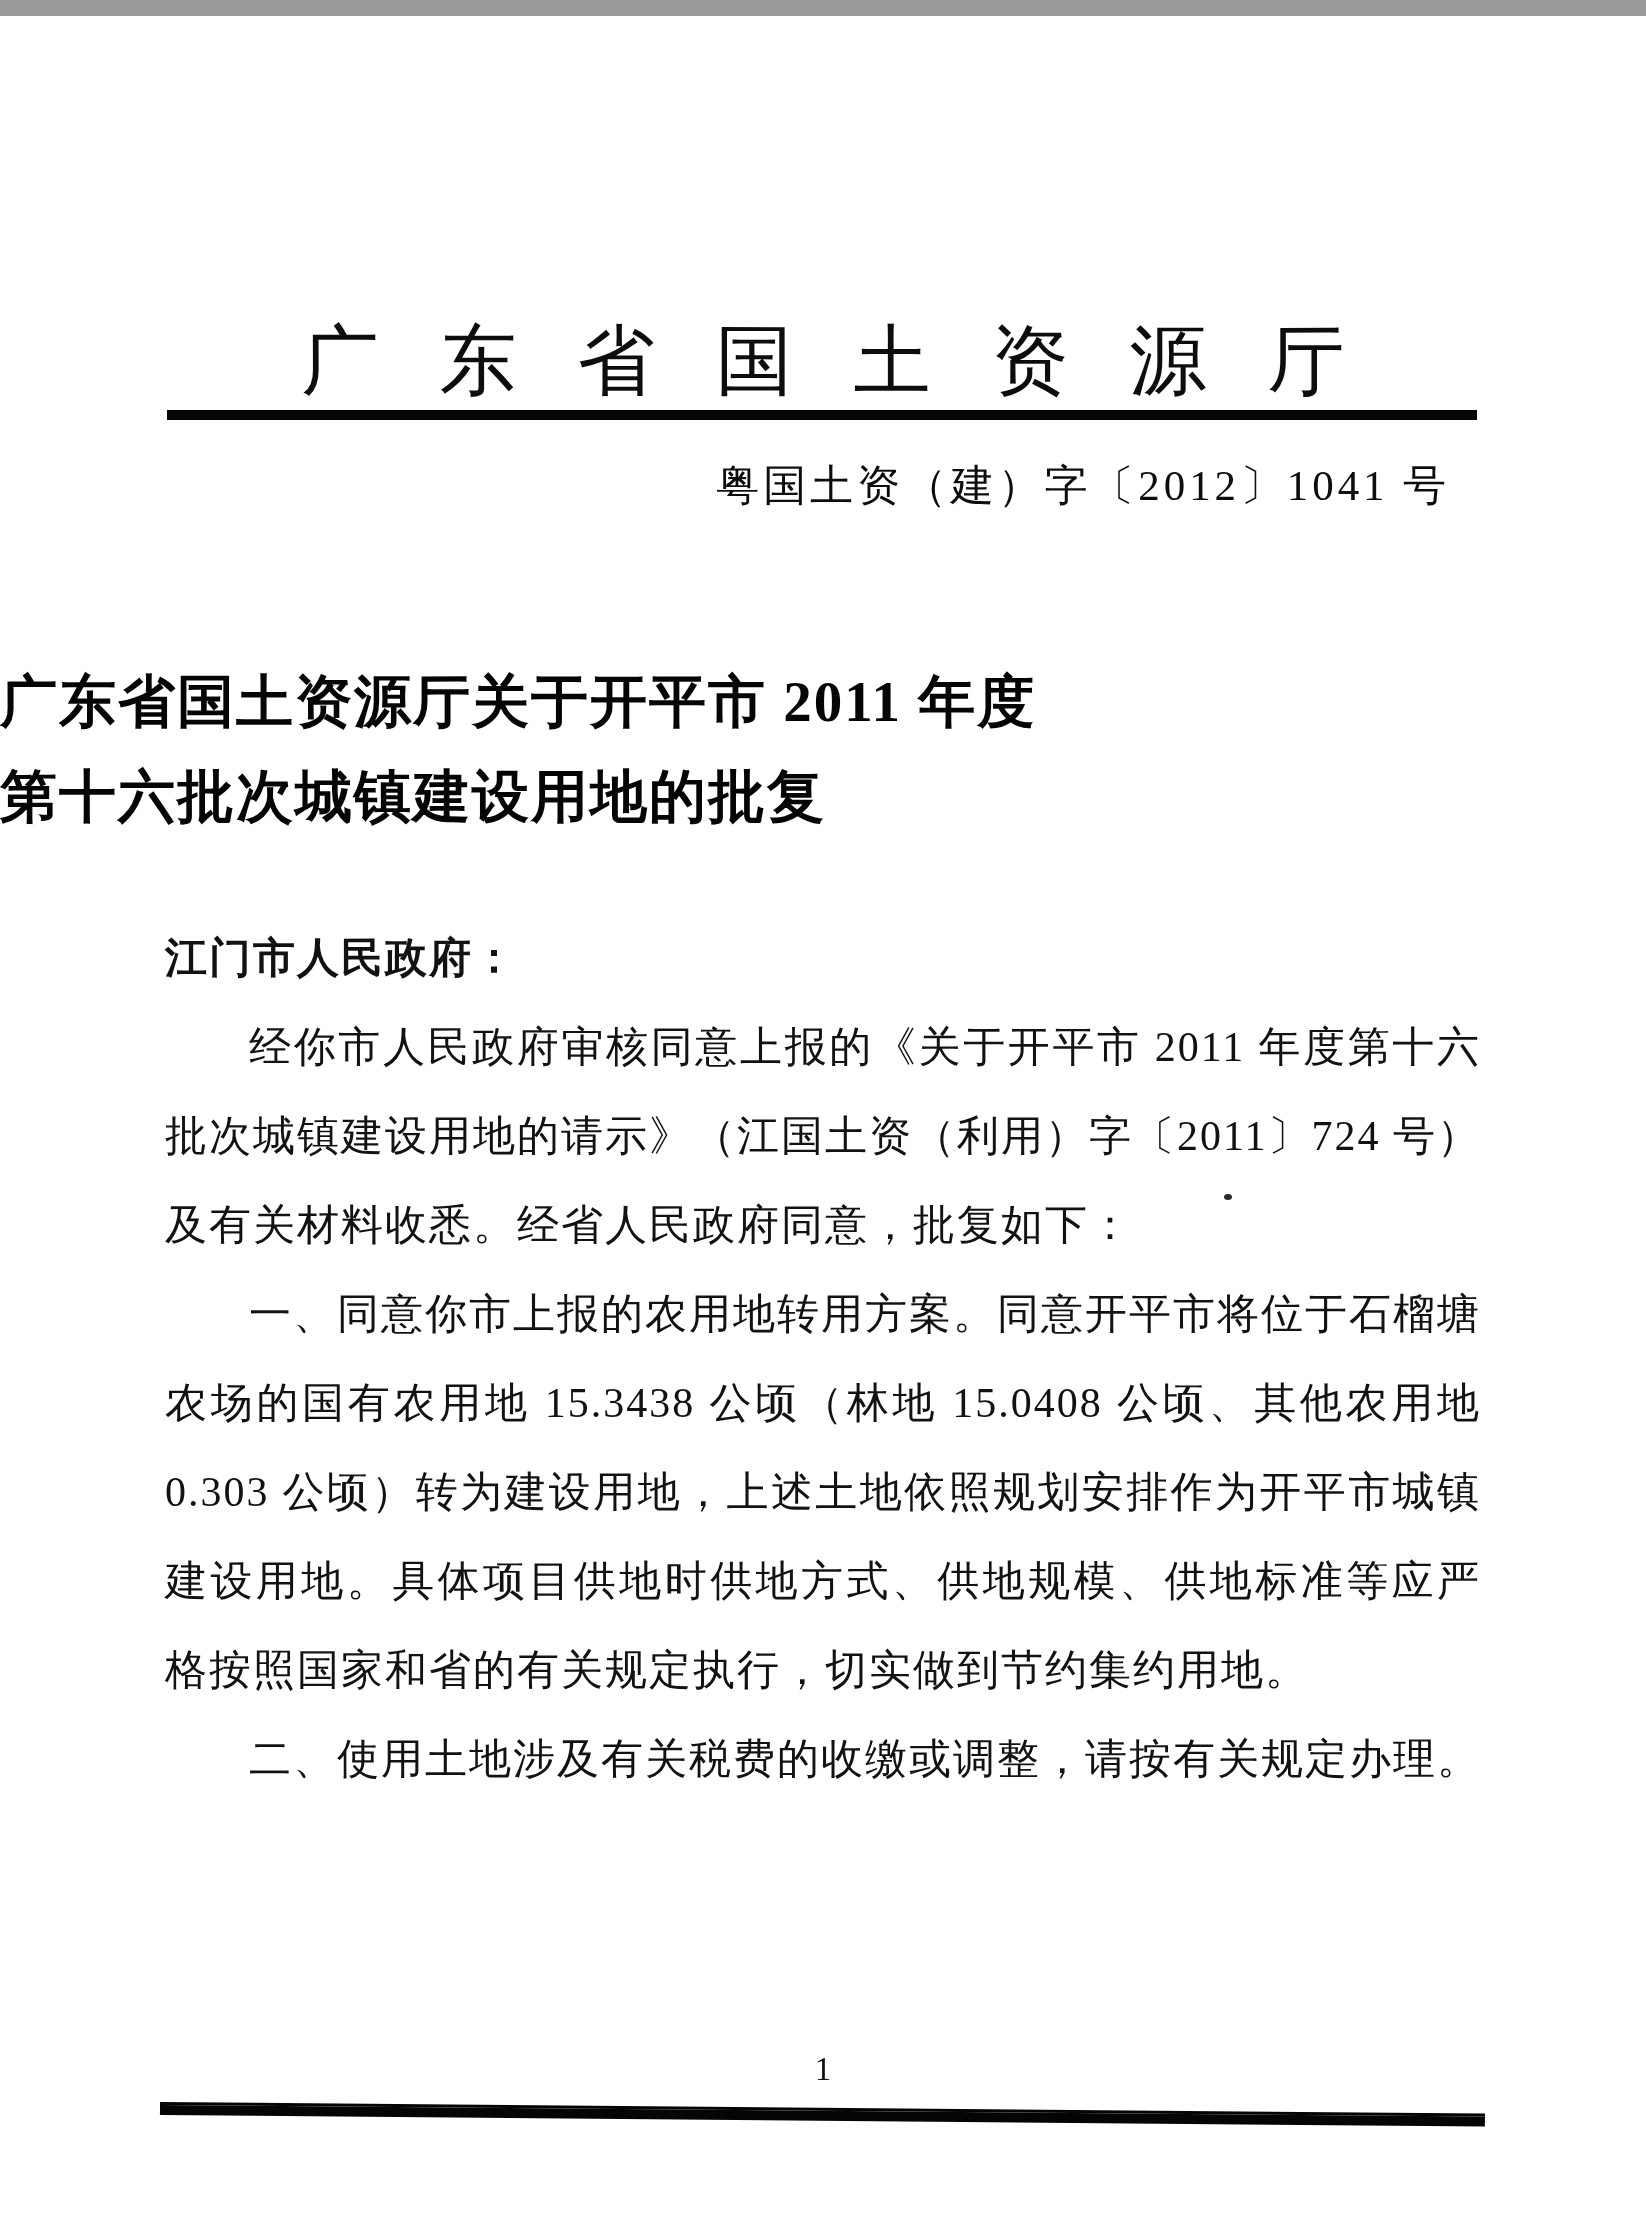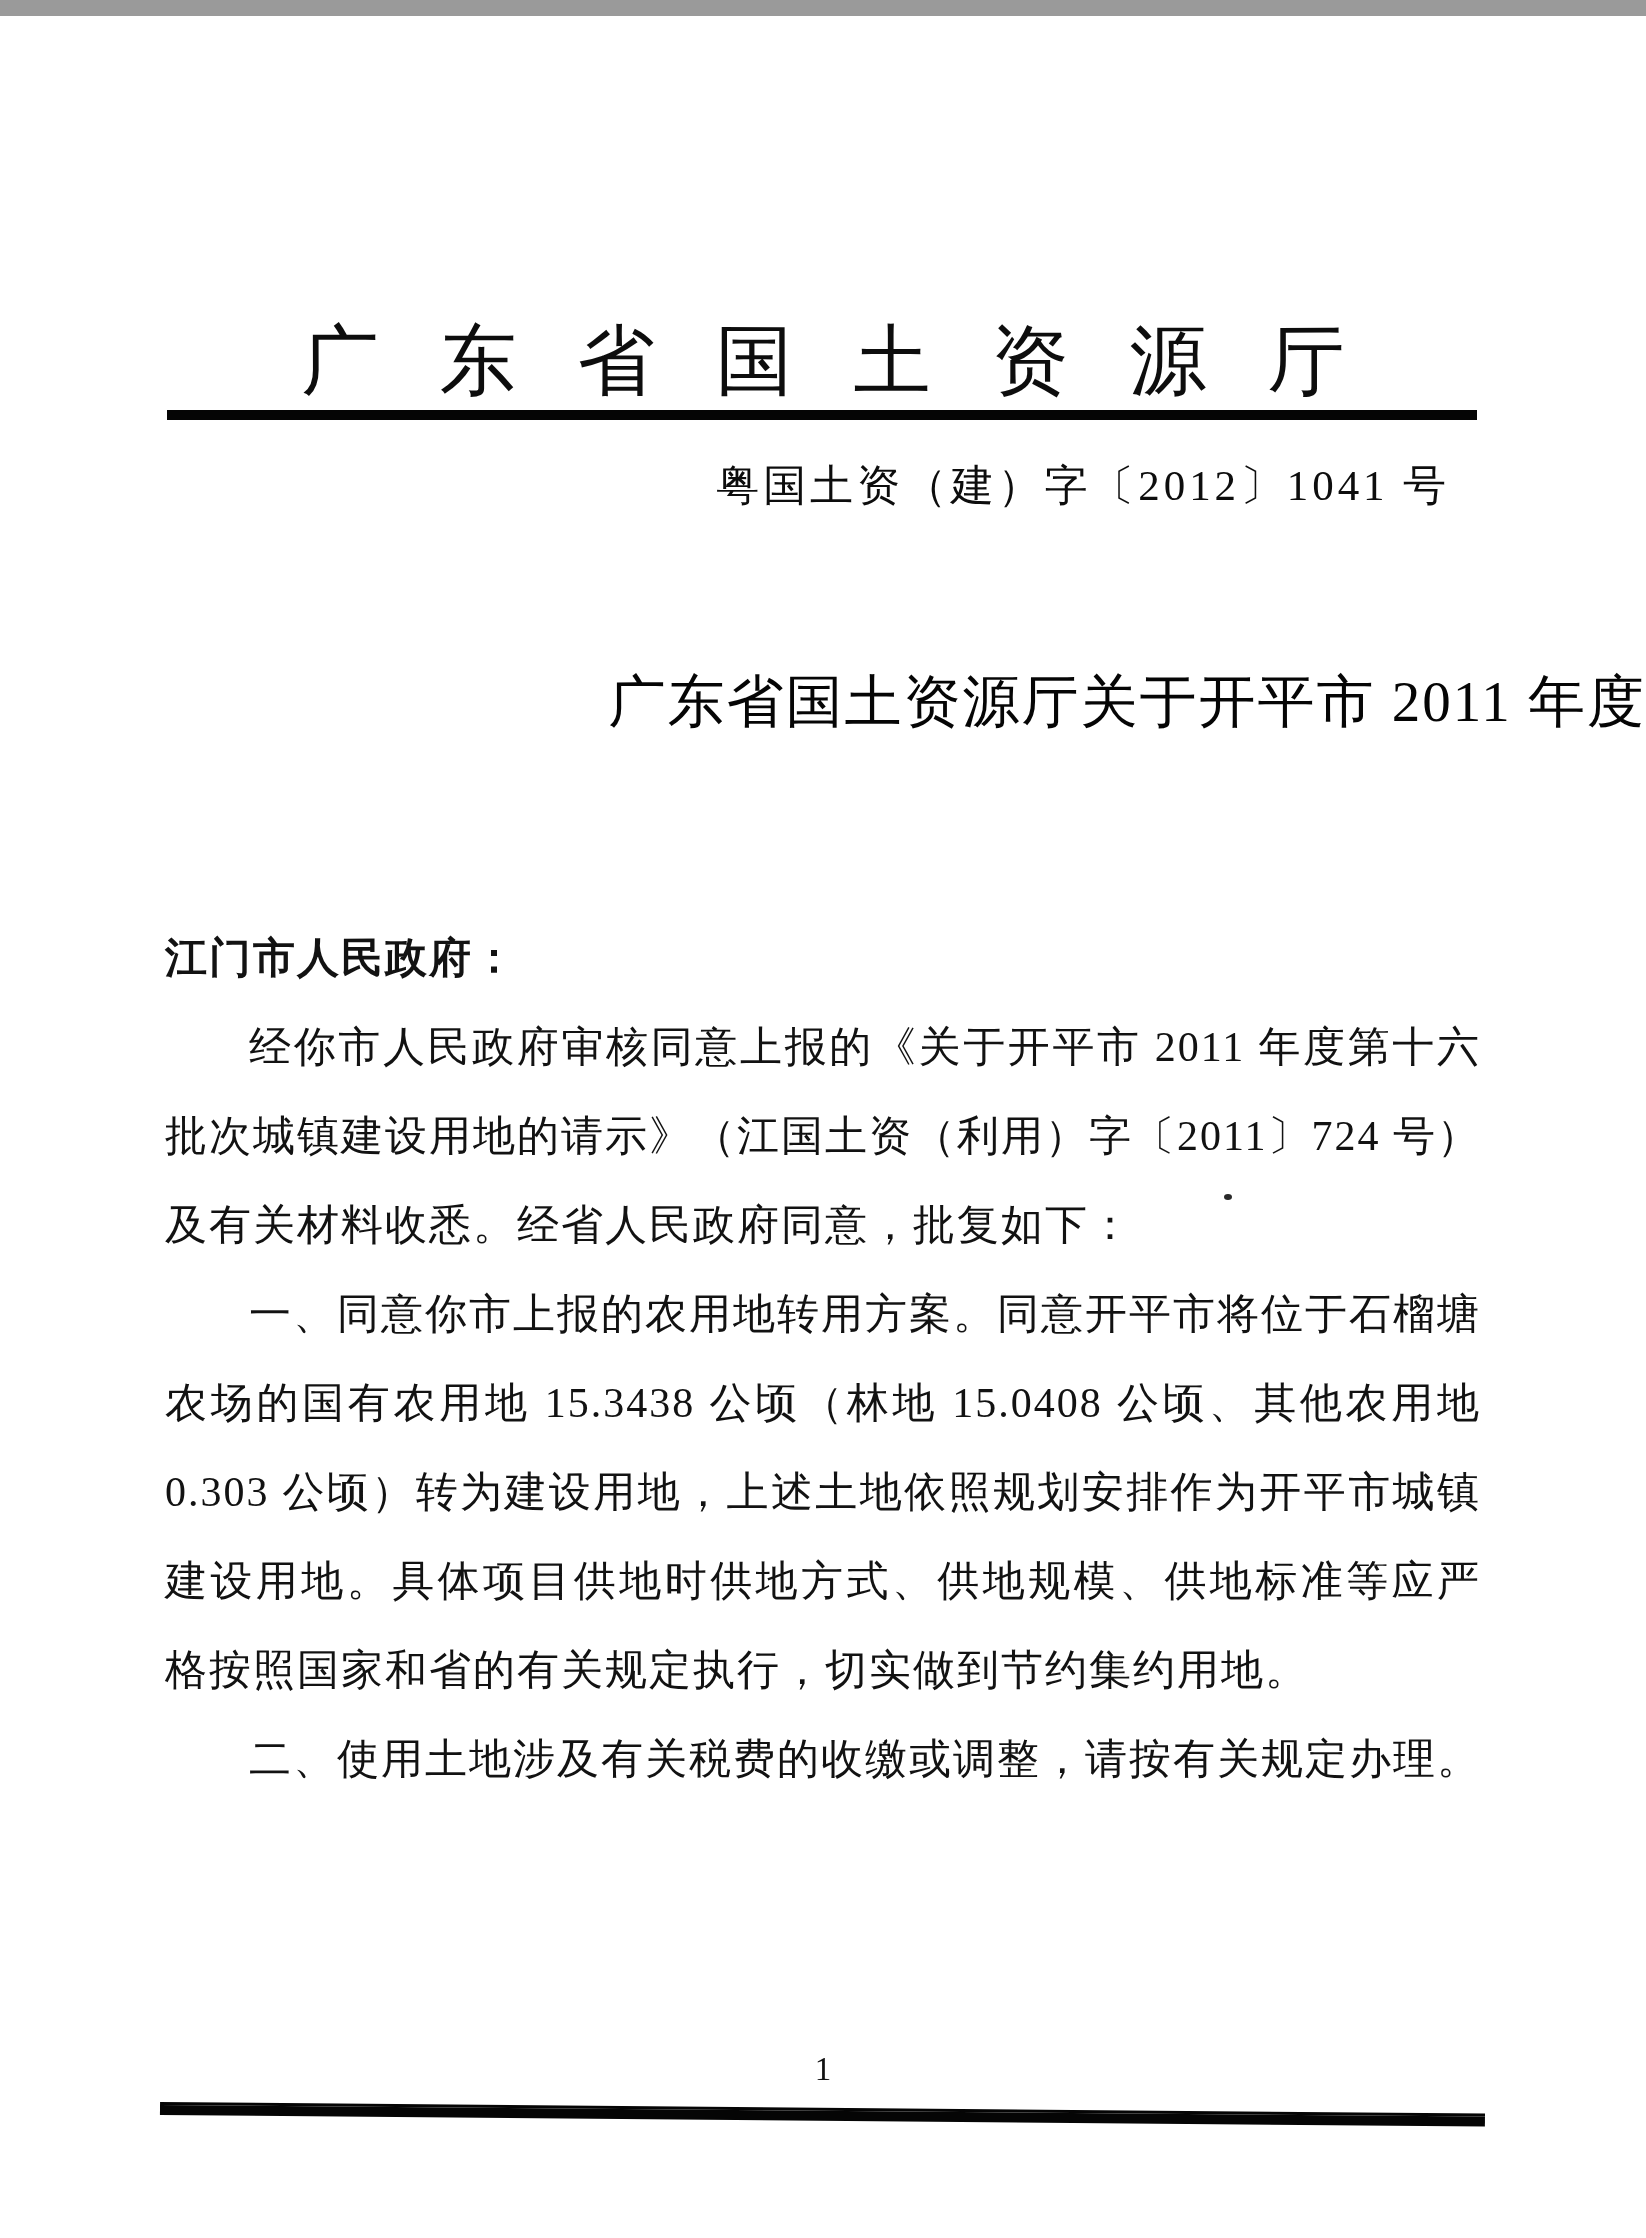--- a/index.html
+++ b/index.html
@@ -46,23 +46,23 @@
     letter-spacing: 3.9px;
     color: #0d0d0d;
     white-space: nowrap;
   }
   
   .title {
     position: absolute;
     top: 638px;
     left: 0;
     width: 100%;
-    text-align: right;
+    text-align: left;
     font-size: 57px;
-    font-weight: 400;
+    font-weight: 700;
     line-height: 95px;
     letter-spacing: 2px;
     color: #050505;
   }
   
   .body-text {
     position: absolute;
     top: 898px;
     left: 165px;
     width: 1316px;
@@ -113,20 +113,21 @@
 <div class="page">
 
   <div class="letterhead">广东省国土资源厅</div>
 
   <div class="head-rule"></div>
 
   <div class="doc-number">粤国土资（建）字〔2012〕1041 号</div>
 
   <div class="title">
     <div>广东省国土资源厅关于开平市 2011 年度</div>
+    <div>第十六批次城镇建设用地的批复</div>
   </div>
 
   <div class="body-text">
     <p class="salutation">江门市人民政府：</p>
     <p>经你市人民政府审核同意上报的《关于开平市 2011 年度第十六批次城镇建设用地的请示》（江国土资（利用）字〔2011〕724 号）及有关材料收悉。经省人民政府同意，批复如下：</p>
     <p>一、同意你市上报的农用地转用方案。同意开平市将位于石榴塘农场的国有农用地 15.3438 公顷（林地 15.0408 公顷、其他农用地 0.303 公顷）转为建设用地，上述土地依照规划安排作为开平市城镇建设用地。具体项目供地时供地方式、供地规模、供地标准等应严格按照国家和省的有关规定执行，切实做到节约集约用地。</p>
     <p>二、使用土地涉及有关税费的收缴或调整，请按有关规定办理。</p>
   </div>
 
   <div class="artifact-dot"></div>

